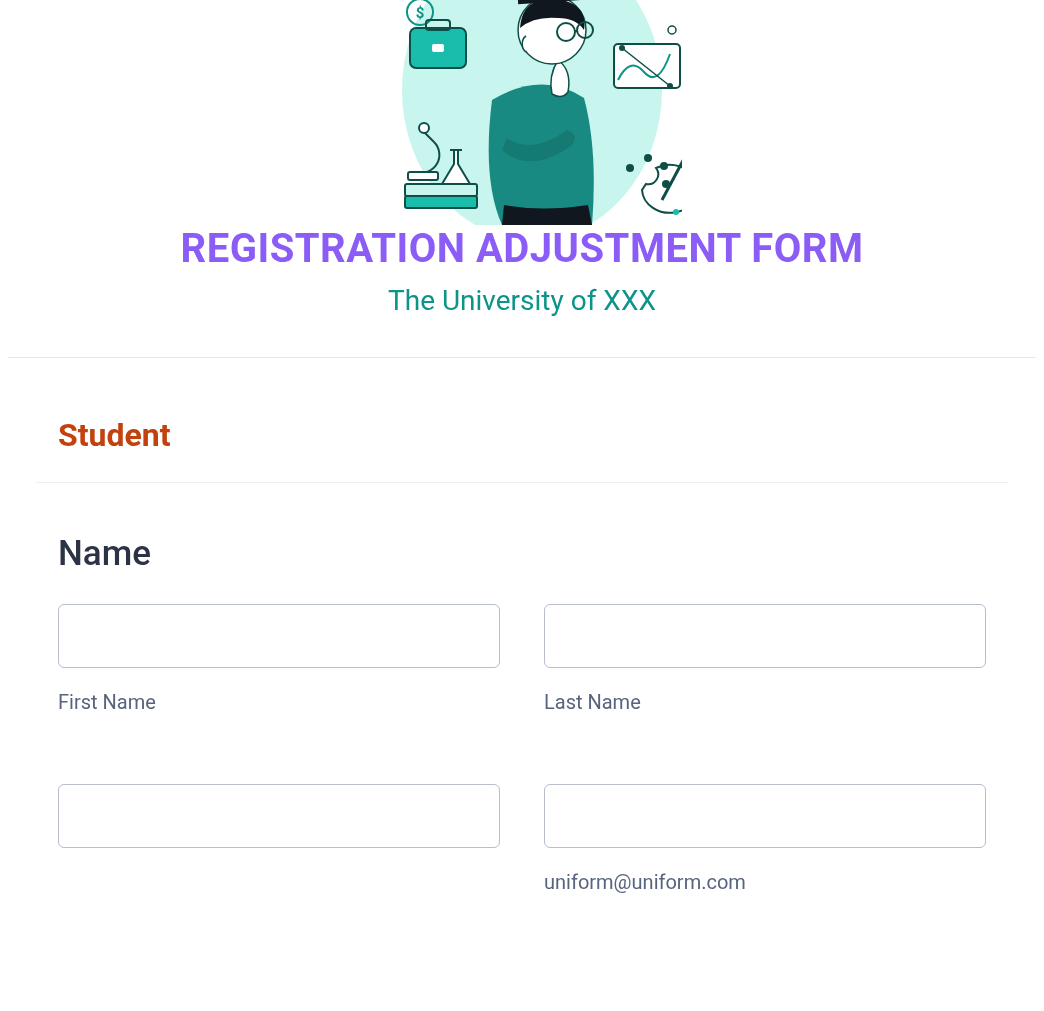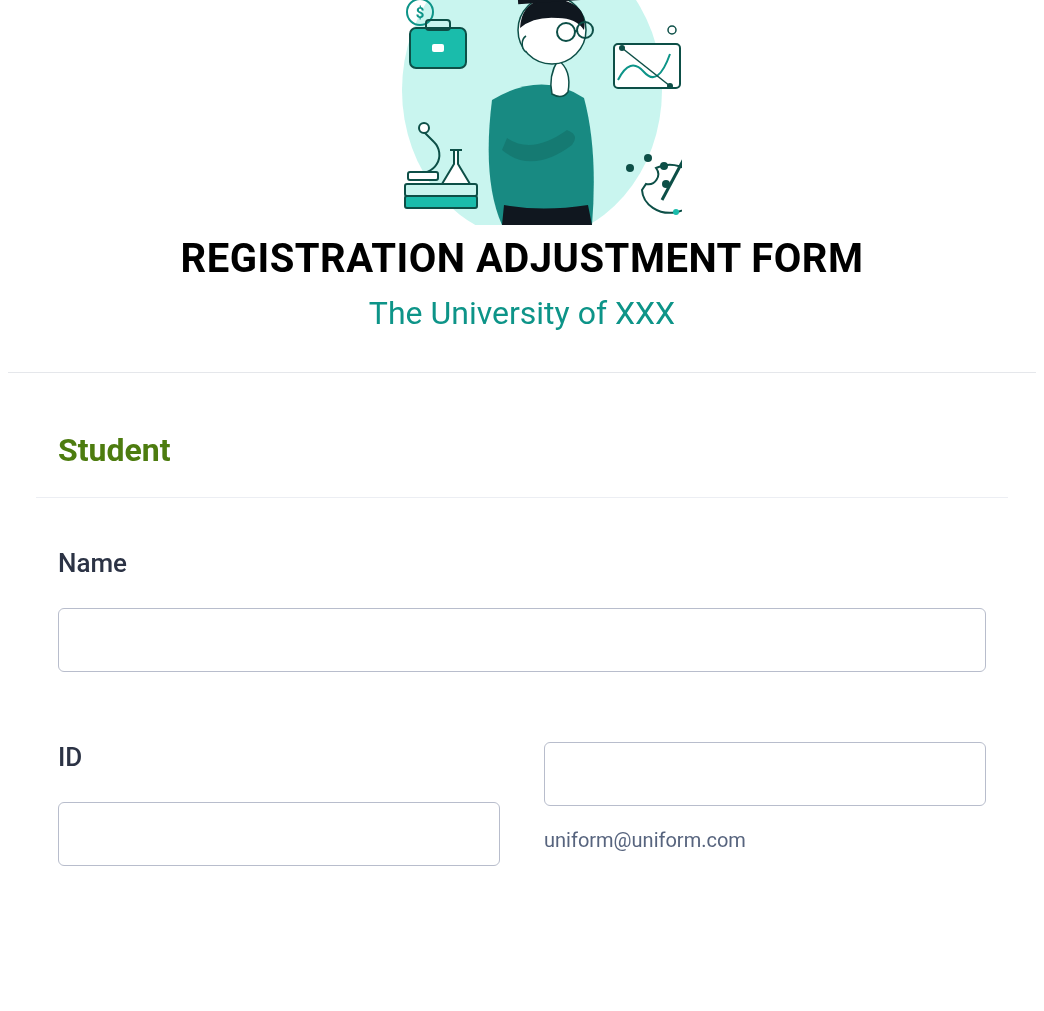--- a/index.html
+++ b/index.html
@@ -24,52 +24,51 @@
     position: relative;
     overflow: hidden;
   }
   .illustration svg {
     display: block;
   }
   h1.title {
     font-size: 40px;
     font-weight: 700;
     letter-spacing: 0.5px;
-    color: #000000;
-    margin-top: 10px;
+    color: #8b5cf6;
     text-align: center;
   }
   .subtitle {
-    font-size: 32px;
+    font-size: 28px;
     color: #0d9488;
     font-weight: 400;
     margin-top: 12px;
     text-align: center;
   }
   hr.divider {
     border: none;
     border-top: 1px solid #e5e7eb;
     margin: 0 -28px;
   }
   .section-heading {
     font-size: 32px;
     font-weight: 700;
-    color: #4d7c0f;
+    color: #c2410c;
     margin: 58px 22px 28px;
   }
   hr.sub-divider {
     border: none;
     border-top: 1px solid #eceef3;
     margin: 0 0 50px;
   }
   .form-area {
     padding: 0 22px;
   }
   .field-label {
-    font-size: 26px;
+    font-size: 35px;
     font-weight: 500;
     color: #2c3345;
     margin-bottom: 30px;
     display: block;
   }
   .row {
     display: flex;
     gap: 44px;
   }
   .col {
@@ -180,28 +179,32 @@
 
   <h2 class="section-heading">Student</h2>
   <hr class="sub-divider">
 
   <div class="form-area">
 
     <label class="field-label">Name</label>
     <div class="row">
       <div class="col">
         <input type="text" class="text-input" value="" style="">
+        <span class="sub-label">First Name</span>
+      </div>
+      <div class="col">
+        <input type="text" class="text-input" value="" style="">
+        <span class="sub-label">Last Name</span>
       </div>
     </div>
 
     <div class="block-gap"></div>
 
     <div class="row">
       <div class="col">
-        <label class="field-label">ID</label>
         <input type="text" class="text-input" value="" style="">
       </div>
       <div class="col">
         <input type="email" class="text-input" value="" style="">
         <span class="sub-label">uniform@uniform.com</span>
       </div>
     </div>
 
   </div>
 </div>

